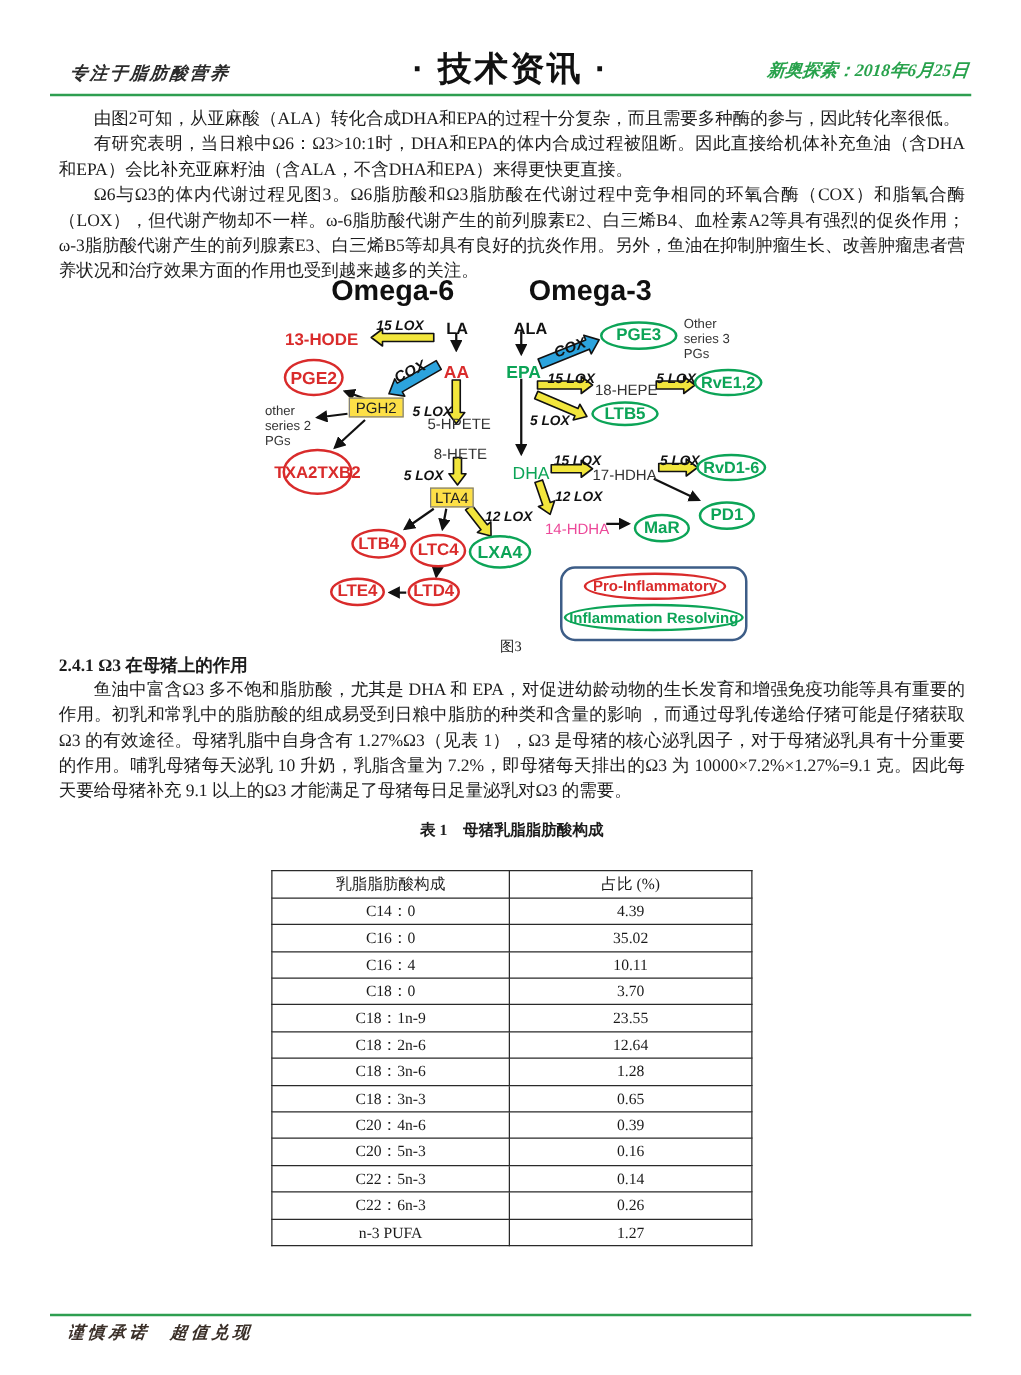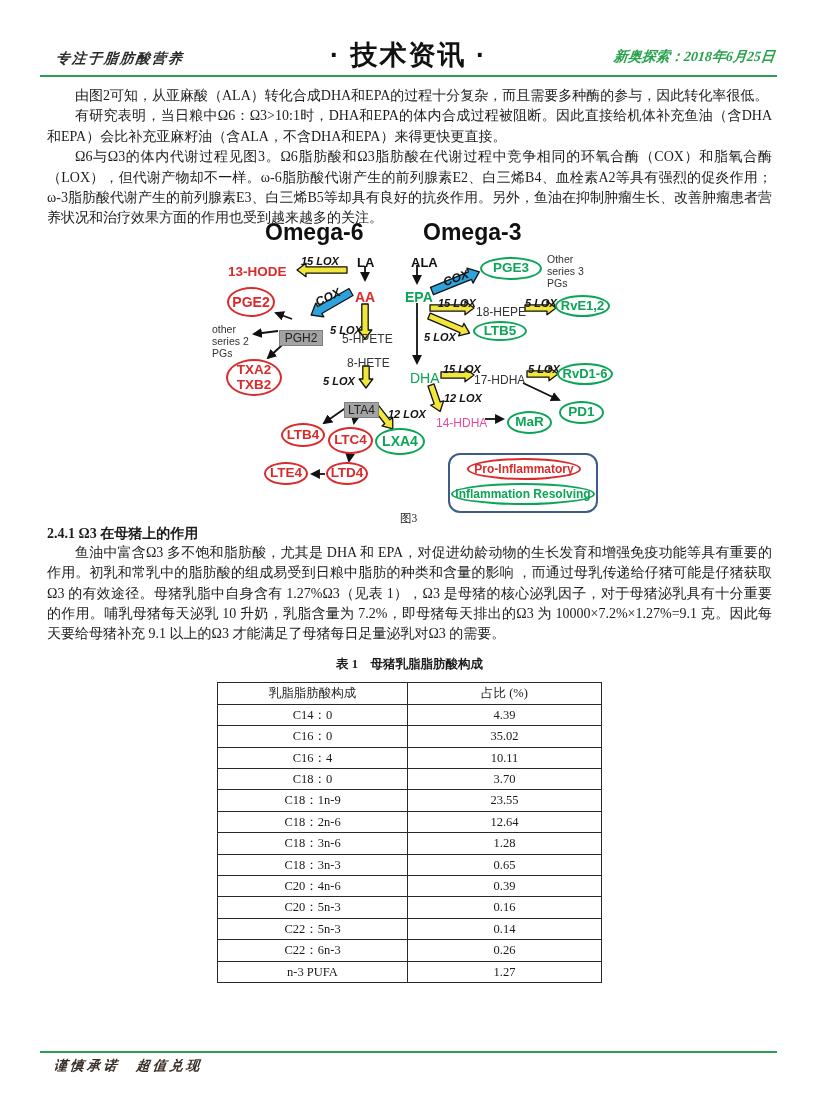--- a/index.html
+++ b/index.html
@@ -31,34 +31,34 @@
   .para{text-indent:2em;}
   .h-sec{font-weight:bold;font-size:14px;line-height:19px;margin-top:2px;}
 
   
   .figure{position:relative;width:440px;height:305px;margin:-12px 0 0 148px;
           font-family:"Liberation Sans","DejaVu Sans",sans-serif;}
   .figure svg{position:absolute;left:0;top:0;}
   .figtitle{position:absolute;font-size:23px;font-weight:bold;color:#101010;white-space:nowrap;}
   .lab{position:absolute;white-space:nowrap;}
   .enz{position:absolute;font-style:italic;font-weight:bold;font-size:11px;color:#111;white-space:nowrap;}
-  .bx{position:absolute;border:1.4px solid #808080;background:#a3a3a3;text-align:center;
-      font-size:12px;color:#222;display:flex;align-items:center;justify-content:center;margin-top:12px;}
+  .bx{position:absolute;border:1.4px solid #808080;background:#fde047;text-align:center;
+      font-size:12px;color:#222;display:flex;align-items:center;justify-content:center;}
   .oval{position:absolute;border-radius:50%;display:flex;align-items:center;justify-content:center;
         font-weight:bold;white-space:nowrap;background:transparent;}
   .oval.red{border:2.2px solid var(--red);color:var(--red);}
   .oval.green{border:2.2px solid var(--green);color:var(--green);}
   .smalltxt{position:absolute;font-size:10.5px;line-height:12px;color:#333;}
   .legendbox{position:absolute;border:2px solid #3d5d87;border-radius:12px;background:#fff;}
   .figcap{position:absolute;font-family:"Liberation Serif","DejaVu Serif",serif;
           font-size:11.5px;color:#222;}
 
   
   .tbl-caption{text-align:center;font-weight:bold;font-size:12.5px;margin-top:9px;text-indent:0;}
-  table.milk{border-collapse:collapse;margin:8px auto 0 auto;width:385px;
+  table.milk{border-collapse:collapse;margin:22px auto 0 auto;width:385px;
              font-size:12.5px;color:#1a1a1a;}
   table.milk td{border:1px solid #2a2a2a;text-align:center;height:18.6px;padding:0;}
 
   
   .footer{position:absolute;left:40px;right:40px;top:1051px;border-top:2px solid var(--hgreen);}
   .footer-slogan{margin:4px 0 0 14px;font-style:italic;font-weight:bold;font-size:13.5px;
                  color:#3a2f28;letter-spacing:3px;transform:skewX(-6deg);display:inline-block;}
 </style>
 </head>
 <body>
@@ -126,21 +126,21 @@
       <div class="lab" style="left:162px;top:36px;font-weight:bold;font-size:13px;color:#111">LA</div>
       <div class="enz" style="left:120px;top:70px;font-size:12px;transform:rotate(-25deg)">COX</div>
       <div class="lab" style="left:160px;top:70px;font-weight:bold;font-size:14px;color:var(--red)">AA</div>
       <div class="oval red" style="left:32px;top:70px;width:48px;height:30px;font-size:14px">PGE2</div>
       <div class="bx" style="left:84px;top:101px;width:44px;height:16px">PGH2</div>
       <div class="smalltxt" style="left:17px;top:106px">
         <div>other</div>
         <div>series 2</div>
         <div>PGs</div>
       </div>
-      <div class="oval red" style="left:31px;top:142px;width:56px;height:37px;font-size:13.5px;line-height:15px;flex-direction:column">
+      <div class="oval red" style="left:31px;top:142px;width:56px;height:37px;font-size:13.5px;line-height:15px;flex-direction:row">
         <span>TXA2</span>
         <span>TXB2</span>
       </div>
       <div class="enz" style="left:135px;top:103px">5 LOX</div>
       <div class="lab" style="left:147px;top:112px;font-size:12px;color:#333">5-HPETE</div>
       <div class="lab" style="left:152px;top:136px;font-size:12px;color:#333">8-HETE</div>
       <div class="enz" style="left:128px;top:154px">5 LOX</div>
       <div class="bx" style="left:149px;top:173px;width:35px;height:16px">LTA4</div>
       <div class="enz" style="left:193px;top:187px">12 LOX</div>
       <div class="oval red" style="left:86px;top:206px;width:44px;height:24px;font-size:13.5px">LTB4</div>

